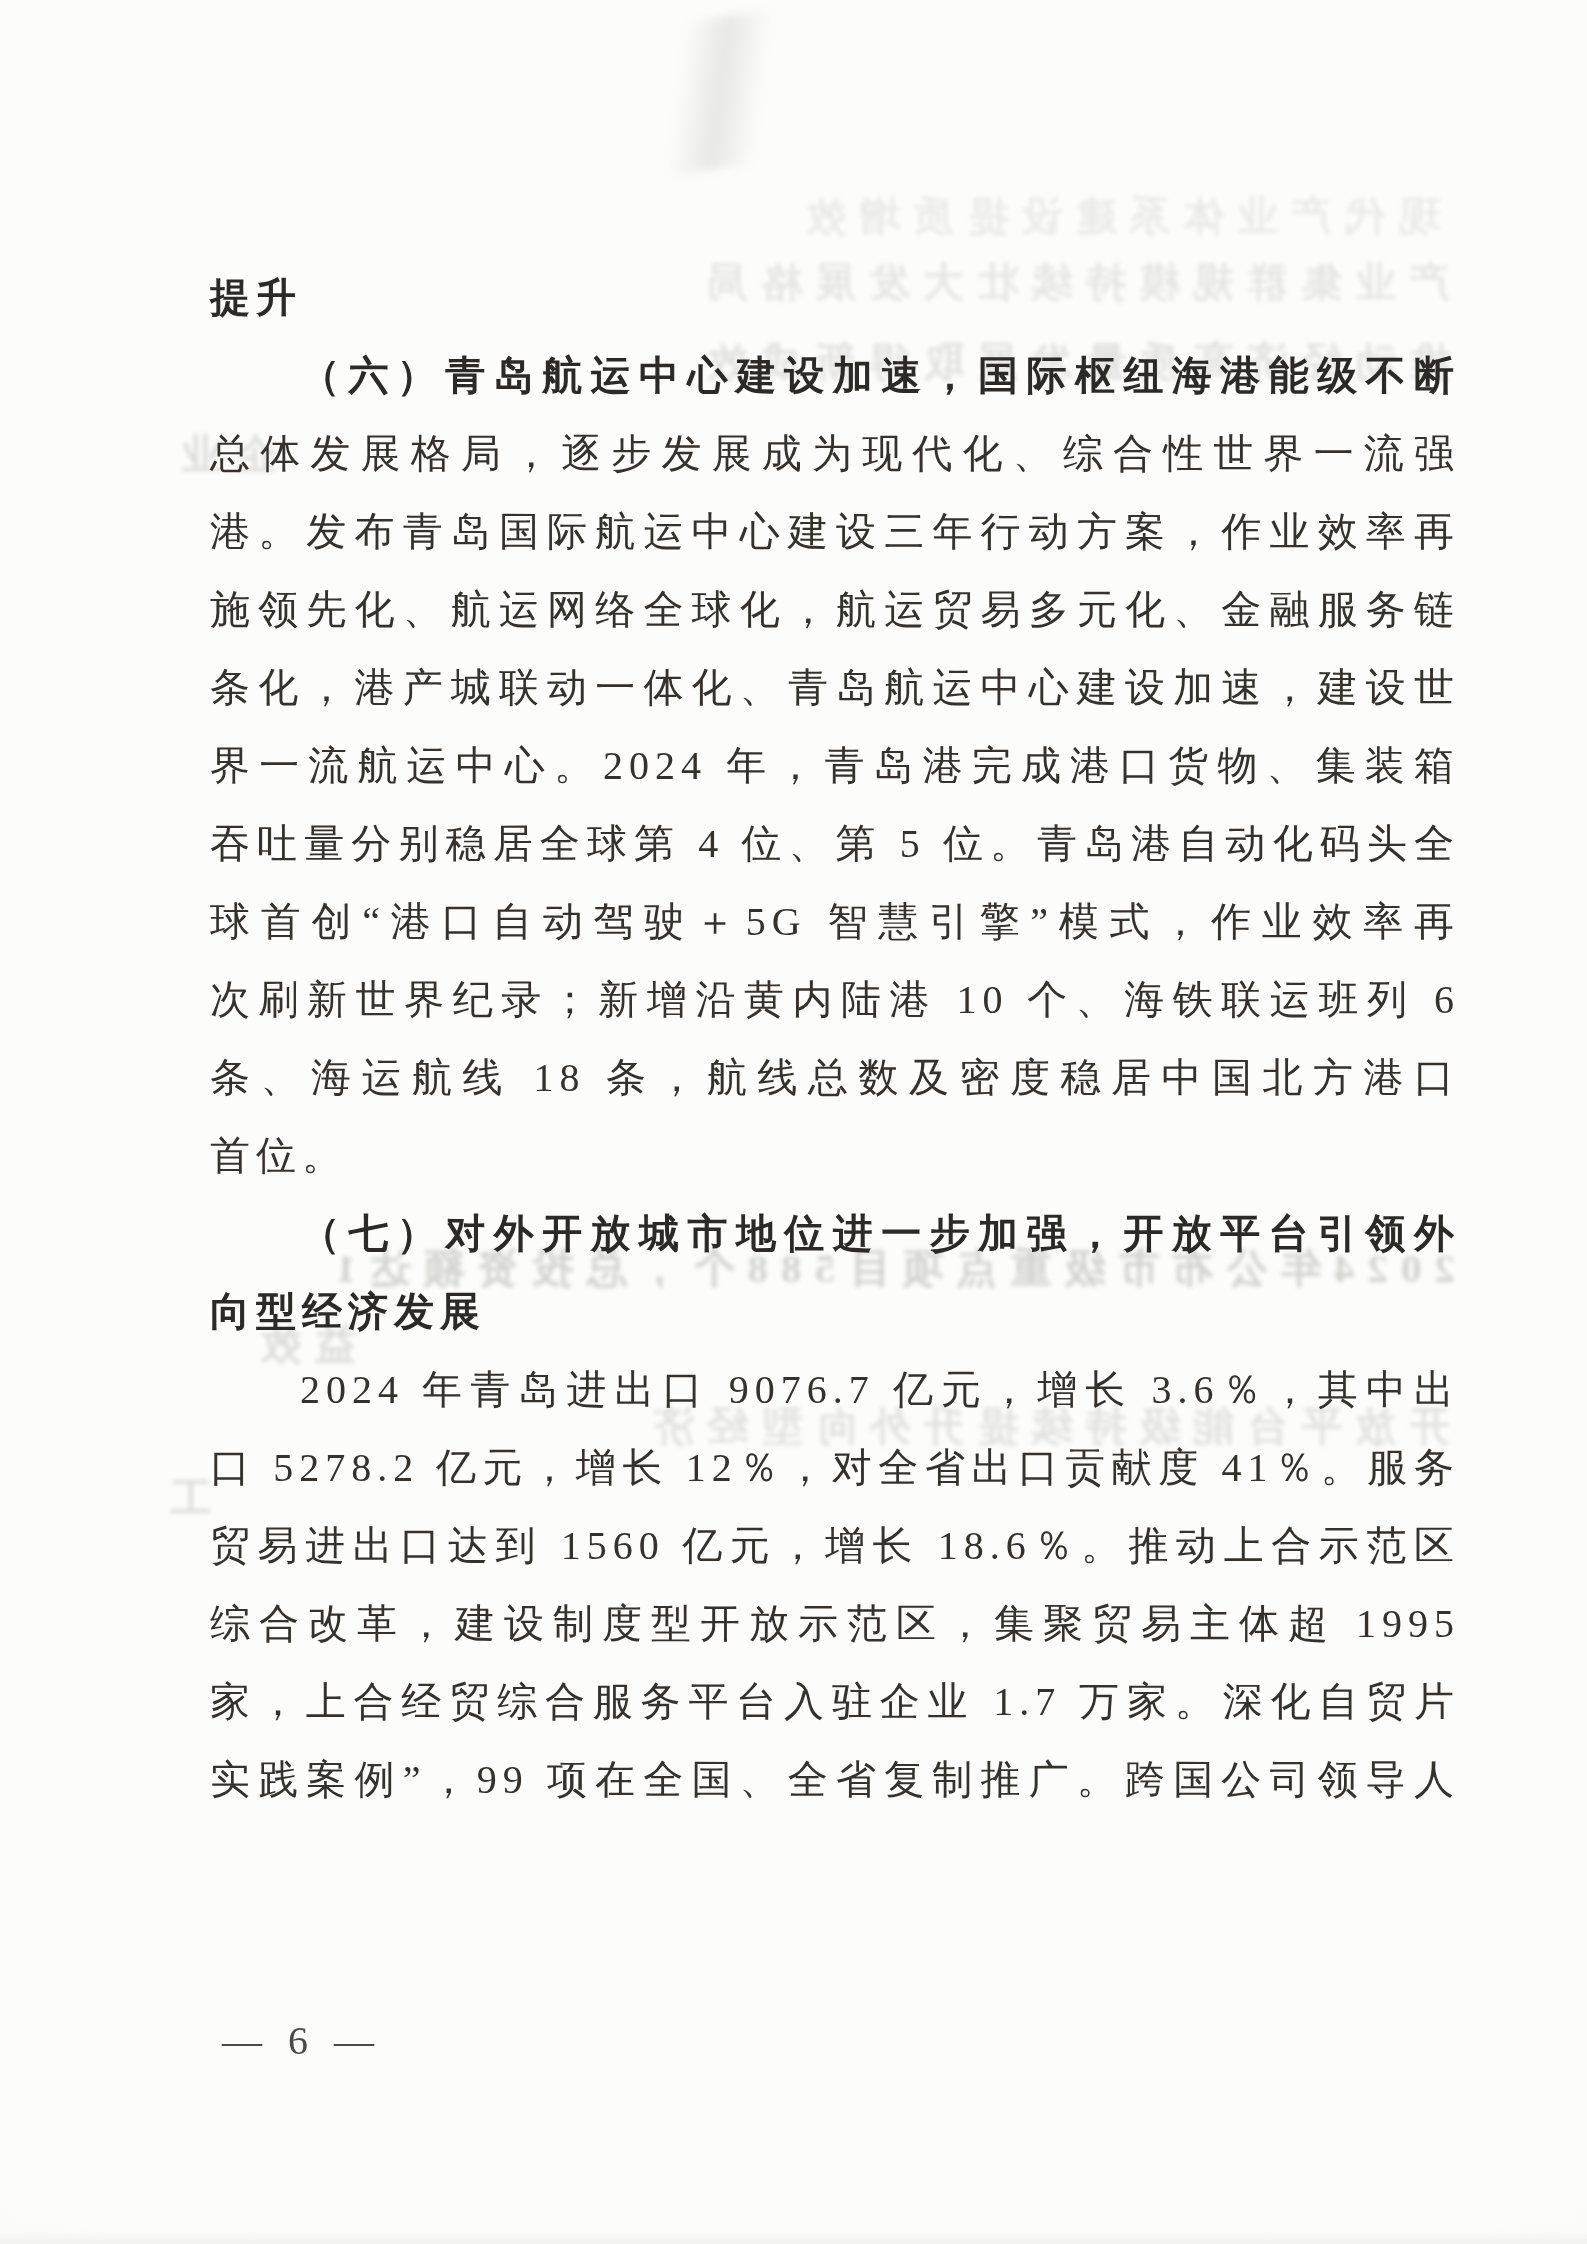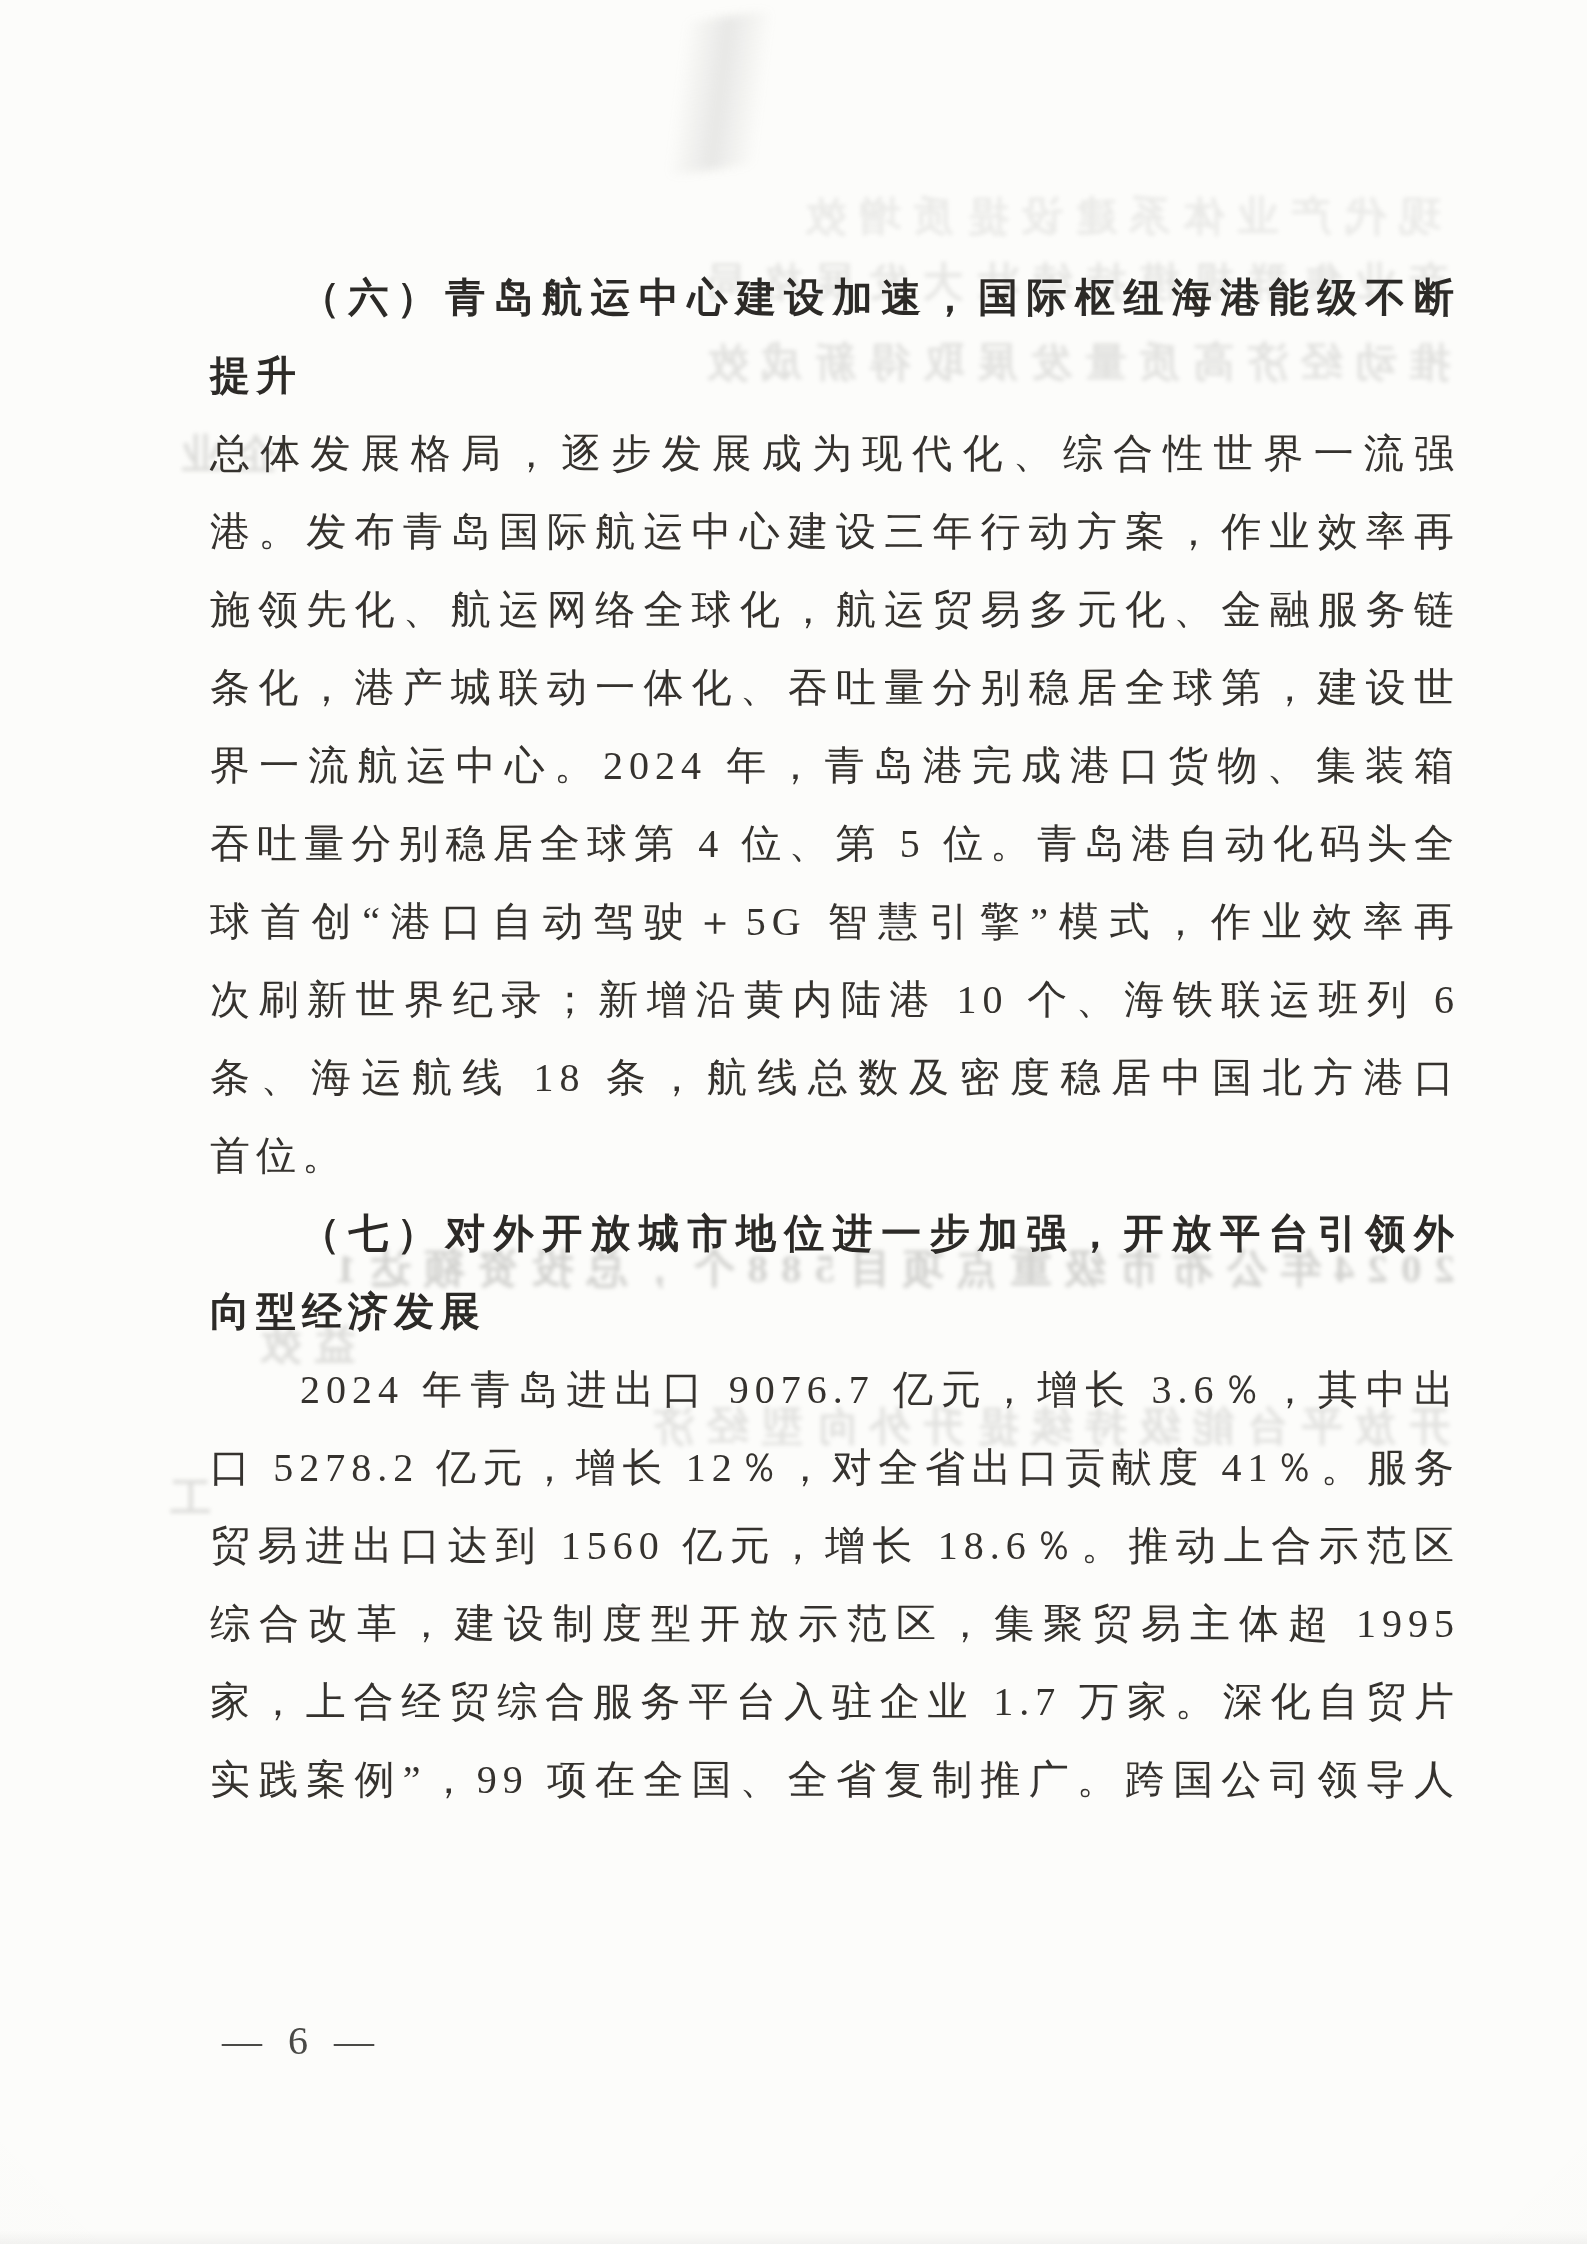--- a/index.html
+++ b/index.html
@@ -81,26 +81,26 @@
       <div class="ghost" style="top: 186px; left: 560px; width: 880px; opacity: 0.16;">现代产业体系建设提质增效</div>
       <div class="ghost" style="top: 252px; left: 430px; width: 1020px; opacity: 0.2;">产业集群规模持续壮大发展格局</div>
       <div class="ghost" style="top: 332px; left: 400px; width: 1050px; opacity: 0.24;">推动经济高质量发展取得新成效</div>
       <div class="ghost" style="top: 424px; left: 146px; width: 130px; opacity: 0.28;">企业</div>
       <div class="ghost" style="top: 1238px; left: 300px; width: 1155px; opacity: 0.38;">2024年公布市级重点项目588个，总投资额达1</div>
       <div class="ghost" style="top: 1314px; left: 200px; width: 155px; opacity: 0.28;">益效</div>
       <div class="ghost" style="top: 1396px; left: 430px; width: 1020px; opacity: 0.24;">开放平台能级持续提升外向型经济</div>
       <div class="ghost" style="top: 1468px; left: 148px; width: 62px; opacity: 0.28;">工</div>
     </div>
   <div class="content">
+      <div class="line heading">提升</div>
       <div class="line heading indent justify">（六）青岛航运中心建设加速，国际枢纽海港能级不断</div>
-      <div class="line heading">提升</div>
       <div class="line justify">总体发展格局，逐步发展成为现代化、综合性世界一流强</div>
       <div class="line justify">港。发布青岛国际航运中心建设三年行动方案，作业效率再</div>
       <div class="line justify">施领先化、航运网络全球化，航运贸易多元化、金融服务链</div>
-      <div class="line justify">条化，港产城联动一体化、吞吐量分别稳居全球第，建设世</div>
+      <div class="line justify">条化，港产城联动一体化、青岛航运中心建设加速，建设世</div>
       <div class="line justify">界一流航运中心。2024 年，青岛港完成港口货物、集装箱</div>
       <div class="line justify">吞吐量分别稳居全球第 4 位、第 5 位。青岛港自动化码头全</div>
       <div class="line justify">球首创“港口自动驾驶＋5G 智慧引擎”模式，作业效率再</div>
       <div class="line justify">次刷新世界纪录；新增沿黄内陆港 10 个、海铁联运班列 6</div>
       <div class="line justify">条、海运航线 18 条，航线总数及密度稳居中国北方港口</div>
       <div class="line">首位。</div>
       <div class="line heading indent justify">（七）对外开放城市地位进一步加强，开放平台引领外</div>
       <div class="line heading">向型经济发展</div>
       <div class="line indent justify">2024 年青岛进出口 9076.7 亿元，增长 3.6％，其中出</div>
       <div class="line justify">口 5278.2 亿元，增长 12％，对全省出口贡献度 41％。服务</div>

